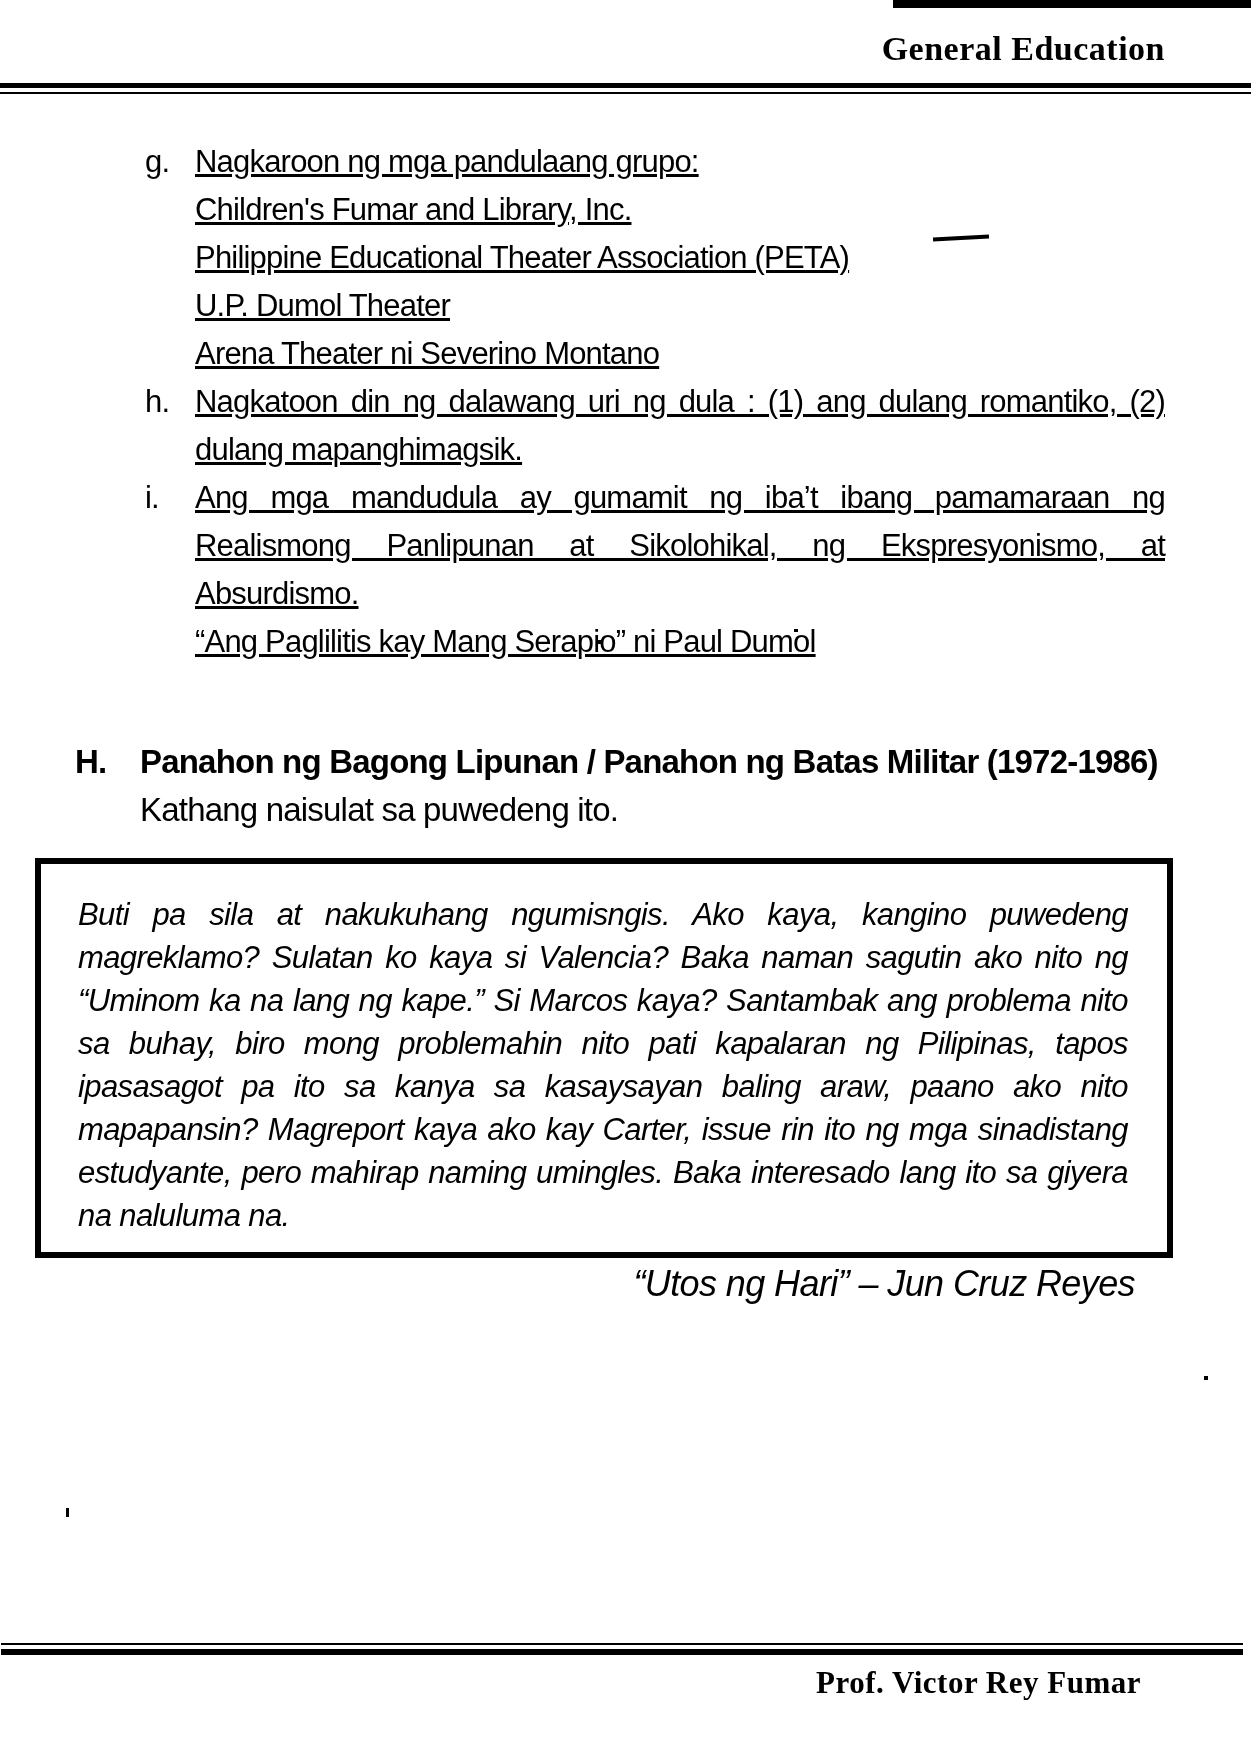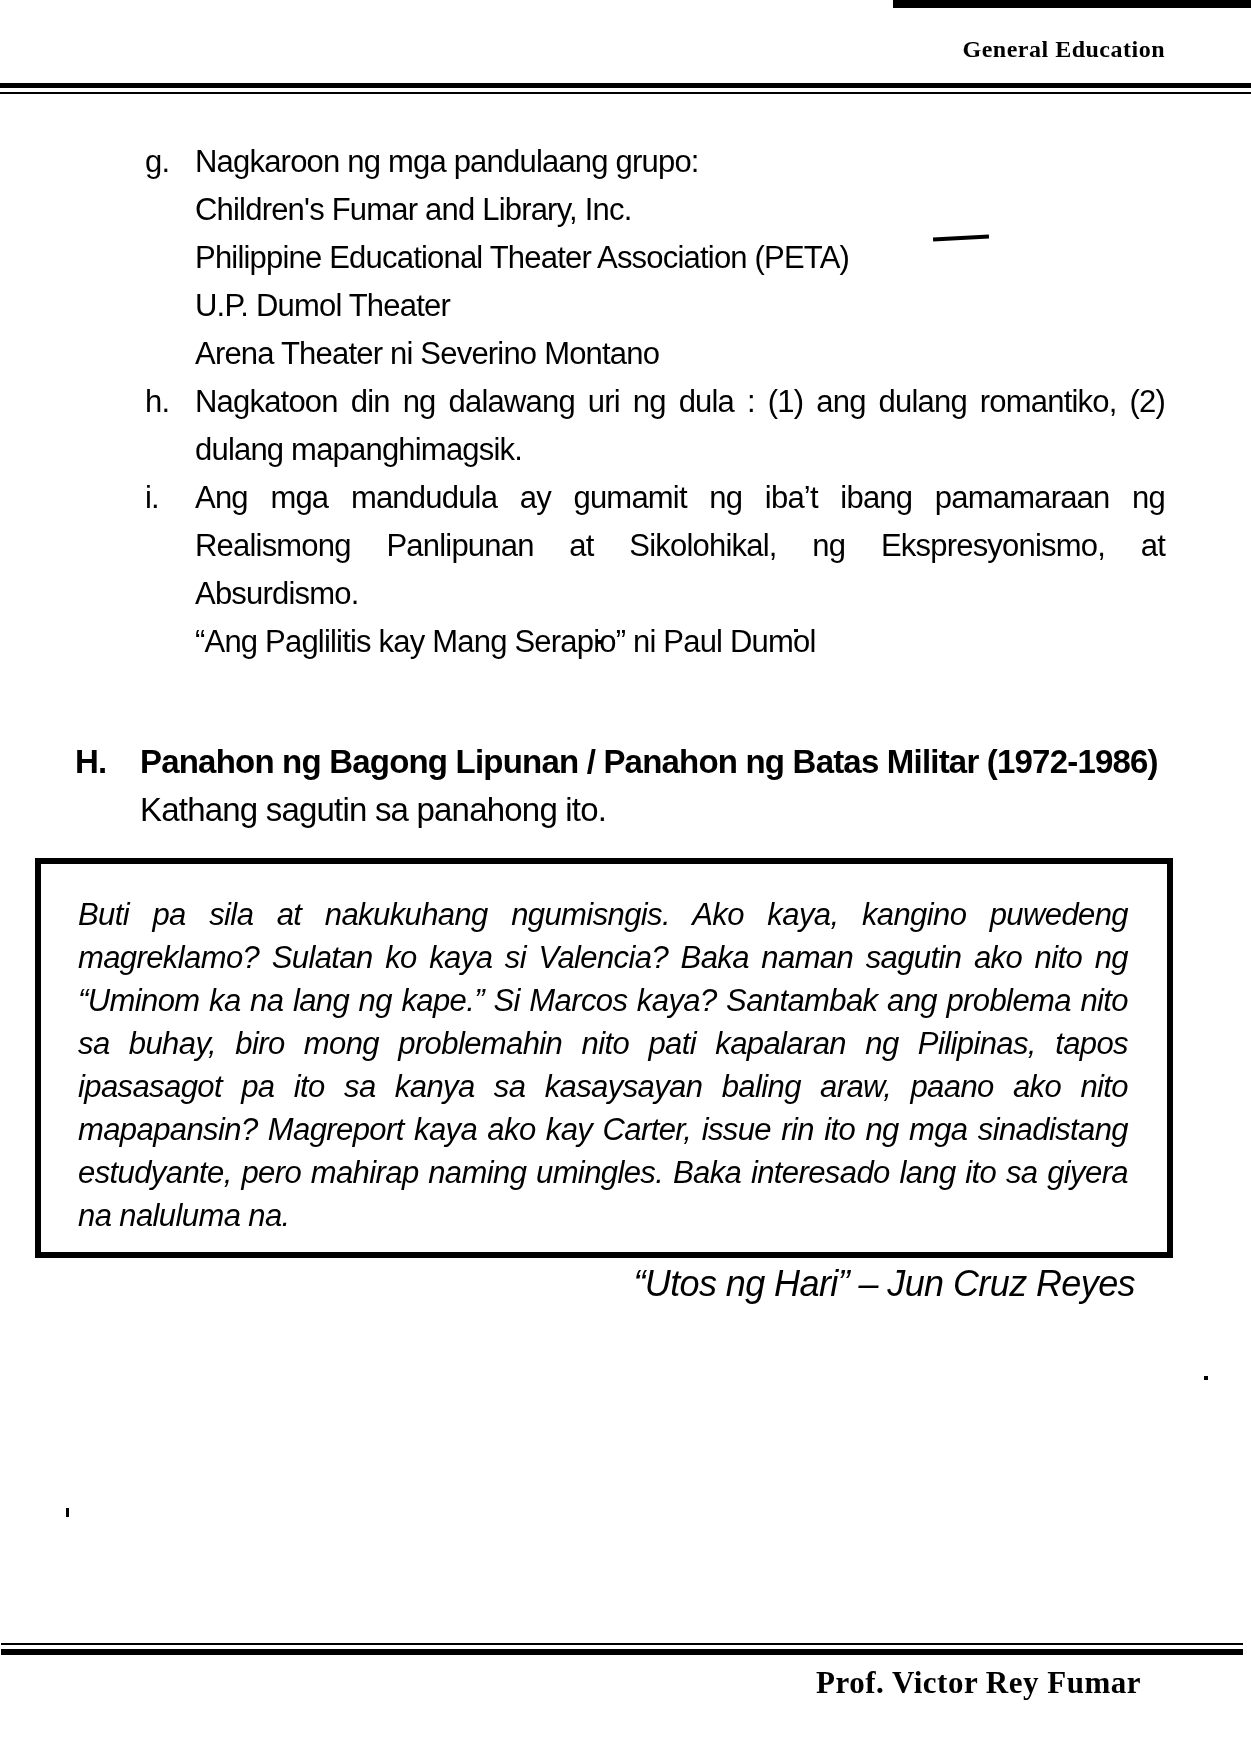--- a/index.html
+++ b/index.html
@@ -17,40 +17,40 @@
   .corner-bar {
     position: absolute;
     top: 0; left: 893px; right: 0;
     height: 8px;
     background: #000;
   }
   .header { padding-top: 28px; }
   .header-title {
     font-family: "Liberation Serif", serif;
     font-weight: bold;
-    font-size: 24px;
+    font-size: 34px;
     line-height: 42px;
     text-align: right;
     padding-right: 86px;
     letter-spacing: 0.5px;
   }
   .header-rules { margin-top: 13px; }
   .rule-heavy { height: 5px; background: #000; }
   .rule-light { height: 2px; background: #000; }
   .header-rules .rule-light { margin-top: 4px; }
 
   .outline {
     margin: 44px 86px 0 145px; 
     font-size: 31px;
     line-height: 48px;
     letter-spacing: -0.8px;
   }
   .item { display: flex; }
   .item-label { width: 50px; flex: 0 0 50px; }
-  .item-body { flex: 1; min-width: 0; }
+  .item-body { flex: 1; min-width: 0; text-decoration: underline; }
   .justify { text-align: justify; }
 
   .section-h {
     display: flex;
     margin: 72px 86px 0 75px;
     font-size: 33px;
     line-height: 48px;
     letter-spacing: -0.8px;
   }
   .section-label { width: 65px; flex: 0 0 65px; font-weight: bold; }
@@ -141,21 +141,21 @@
         <div>“Ang Paglilitis kay Mang Serapio” ni Paul Dumol</div>
       </div>
     </div>
 
   </div>
 
   <div class="section-h">
     <div class="section-label">H.</div>
     <div>
       <div class="section-title">Panahon ng Bagong Lipunan / Panahon ng Batas Militar (1972-1986)</div>
-      <div class="section-subtitle">Kathang sagutin sa panahong ito.</div>
+      <div class="section-subtitle">Kathang naisulat sa puwedeng ito.</div>
     </div>
   </div>
 
   <div class="quote-box">
     <p class="quote-text justify">Buti pa sila at nakukuhang ngumisngis. Ako kaya, kangino puwedeng magreklamo? Sulatan ko kaya si Valencia? Baka naman sagutin ako nito ng “Uminom ka na lang ng kape.” Si Marcos kaya? Santambak ang problema nito sa buhay, biro mong problemahin nito pati kapalaran ng Pilipinas, tapos ipasasagot pa ito sa kanya sa kasaysayan baling araw, paano ako nito mapapansin? Magreport kaya ako kay Carter, issue rin ito ng mga sinadistang estudyante, pero mahirap naming umingles. Baka interesado lang ito sa giyera na naluluma na.</p>
     <div class="quote-attribution">“Utos ng Hari” – Jun Cruz Reyes</div>
   </div>
 
   <div class="stray stray-dash"></div>
   <div class="stray speck-a"></div>

